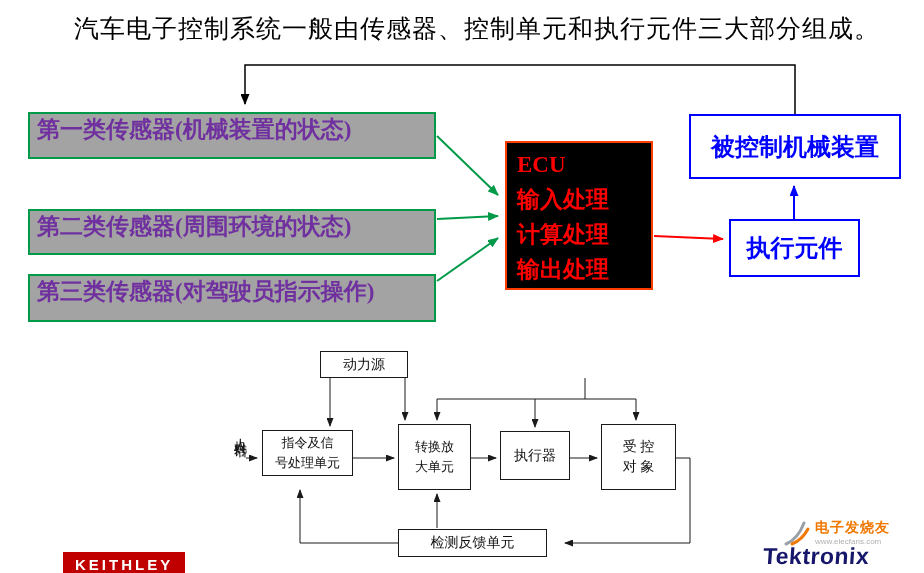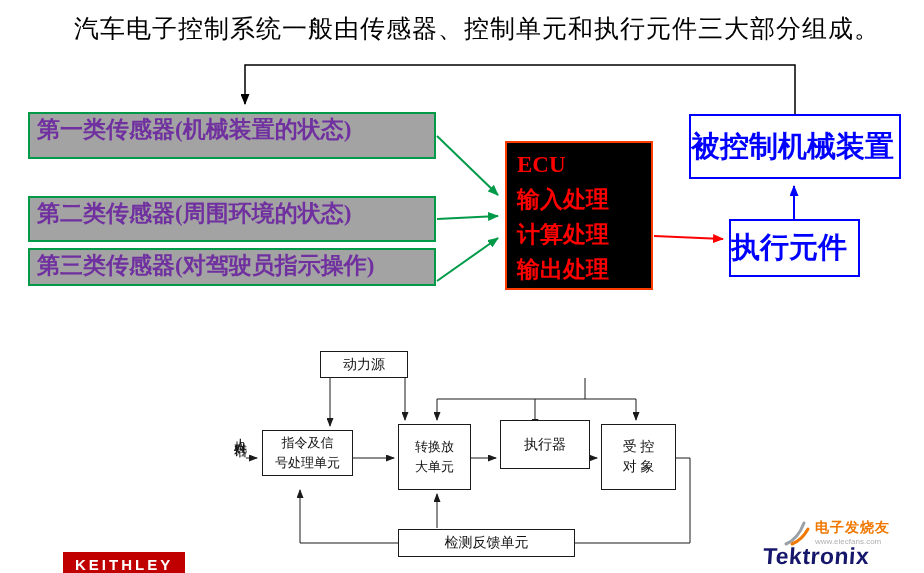--- a/index.html
+++ b/index.html
@@ -11,21 +11,21 @@
   .title { position: absolute; left: 74px; top: 12px; width: 846px; font-size: 25px; color: #000;
            letter-spacing: 1px; white-space: nowrap; }
 
   .gbox { position: absolute; border: 2px solid var(--green); background: #a3a3a3; display: flex;
           align-items: flex-start; padding-left: 7px; font-weight: bold; font-size: 23px; color: var(--purple);
           white-space: nowrap; }
   .ecu  { position: absolute; left: 505px; top: 141px; width: 148px; height: 149px;
           border: 2px solid var(--ecu-border); background: #000000; color: var(--red); font-weight: bold;
           font-size: 23px; line-height: 35px; padding: 4px 0 0 10px; }
   .bbox { position: absolute; border: 2px solid var(--blue); background: #fff; color: var(--blue);
-          font-weight: bold; font-size: 29px; display: flex; align-items: center; justify-content: flex-start;
+          font-weight: bold; font-size: 24px; display: flex; align-items: center; justify-content: center;
           white-space: nowrap; }
 
   .lbox { position: absolute; border: 1px solid var(--line); background: #fff; color: #111;
           font-size: 14px; line-height: 20px; display: flex; flex-direction: column; align-items: center;
           justify-content: center; text-align: right; white-space: nowrap; }
   .hmi  { position: absolute; left: 231px; top: 428px; font-size: 13px; color: #111;
           writing-mode: vertical-rl; text-orientation: upright; letter-spacing: 2px; }
 
   .keithley { position: absolute; left: 63px; top: 552px; background: var(--keithley-red); color: #fff;
               font-family: "Liberation Sans", sans-serif; font-weight: bold; font-size: 15px;
@@ -89,24 +89,24 @@
     <line class="thin" x1="471" y1="458" x2="496" y2="458" marker-end="url(#mThin)"></line>
     <line class="thin" x1="570" y1="458" x2="597" y2="458" marker-end="url(#mThin)"></line>
     <polyline class="thin" points="672,458 690,458 690,543 565,543" marker-end="url(#mThin)"></polyline>
     <polyline class="thin" points="398,543 300,543 300,490" marker-end="url(#mThin)"></polyline>
     <line class="thin" x1="437" y1="528" x2="437" y2="494" marker-end="url(#mThin)"></line>
   </svg>
 
   <div class="gbox" style="left:28px;top:112px;width:408px;height:47px">
     <span>第一类传感器(机械装置的状态)</span>
   </div>
-  <div class="gbox" style="left:28px;top:196px;width:408px;height:46px">
+  <div class="gbox" style="left:28px;top:209px;width:408px;height:46px">
     <span>第二类传感器(周围环境的状态)</span>
   </div>
-  <div class="gbox" style="left:28px;top:248px;width:408px;height:38px">
+  <div class="gbox" style="left:28px;top:274px;width:408px;height:48px">
     <span>第三类传感器(对驾驶员指示操作)</span>
   </div>
 
   <div class="ecu">
     <div>ECU</div>
     <div>输入处理</div>
     <div>计算处理</div>
     <div>输出处理</div>
   </div>
 
@@ -122,28 +122,28 @@
   </div>
   <div class="hmi">人机对话</div>
   <div class="lbox" style="left:262px;top:430px;width:91px;height:46px;font-size:13px">
     <span>指令及信</span>
     <span>号处理单元</span>
   </div>
   <div class="lbox" style="left:398px;top:424px;width:73px;height:66px;font-size:13px">
     <span>转换放</span>
     <span>大单元</span>
   </div>
-  <div class="lbox" style="left:500px;top:420px;width:90px;height:49px">
+  <div class="lbox" style="left:500px;top:431px;width:70px;height:49px">
     <span>执行器</span>
   </div>
   <div class="lbox" style="left:601px;top:424px;width:75px;height:66px">
     <span>受  控</span>
     <span>对  象</span>
   </div>
-  <div class="lbox" style="left:398px;top:529px;width:177px;height:28px">
+  <div class="lbox" style="left:398px;top:529px;width:149px;height:28px">
     <span>检测反馈单元</span>
   </div>
 
   <div class="keithley">KEITHLEY</div>
   <div class="tek">Tektronix</div>
 
   <div class="wm">
     <svg width="30" height="30" viewBox="0 0 30 30">
       <path d="M4,27 Q16,22 22,6" style="stroke:#9aa0a6;stroke-width:3;fill:none;stroke-linecap:round"></path>
       <path d="M10,27 Q20,23 26,12" style="stroke:var(--wm-orange);stroke-width:3;fill:none;stroke-linecap:round"></path>

